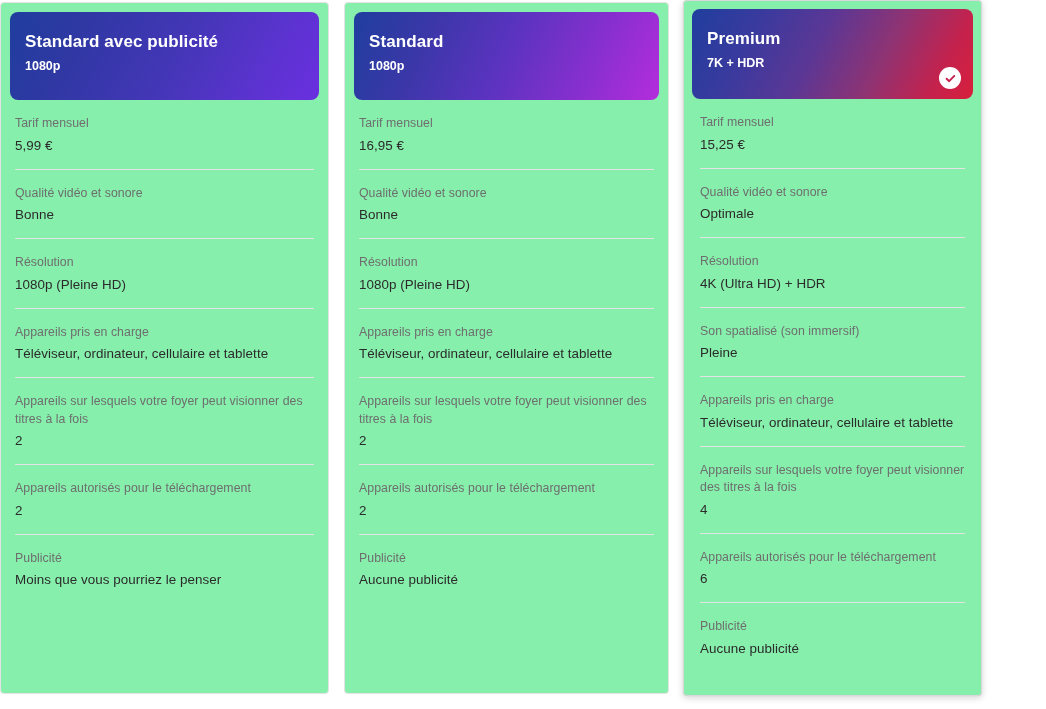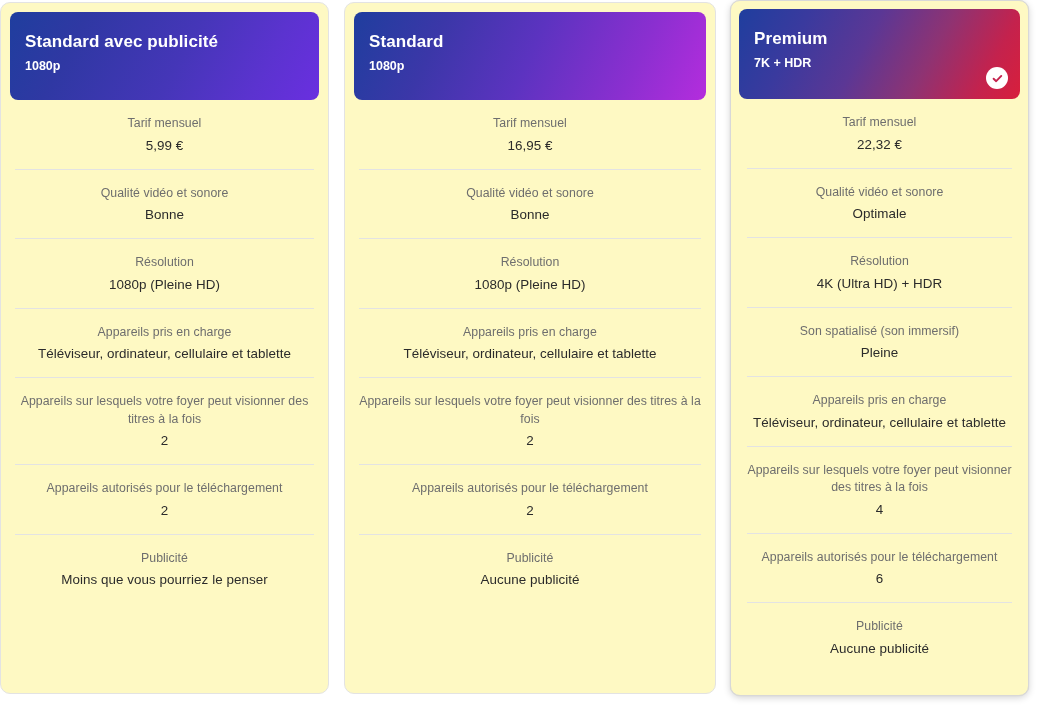--- a/index.html
+++ b/index.html
@@ -19,37 +19,37 @@
     position: absolute;
     left: 0;
     top: 0;
     width: 1046px;
     height: 709px;
     display: flex;
     align-items: flex-start;
   }
 
   .plan-card {
-    background: #fef9c3;
-    border-radius: 10px;
+    background: #86efac;
+    border-radius: 4px;
     box-sizing: border-box;
     position: relative;
   }
 
   
   .plan-card.c0 {
     width: 329px;
     margin-left: 0px;
     margin-top: 2px;
     height: 692px;
     border: 1px solid #e3e3e3;
   }
   
   .plan-card.c1 {
-    width: 372px;
+    width: 325px;
     margin-left: 15px;
     margin-top: 2px;
     height: 692px;
     border: 1px solid #e3e3e3;
   }
   
   .plan-card.c2 {
     width: 299px;
     margin-left: 14px;
     margin-top: 0px;
@@ -109,21 +109,20 @@
   .check-badge svg { display: block; }
 
   .card-body {
     padding: 0 14px;
   }
   .c2 .card-body { padding: 0 16px; }
 
   .feature-row {
     padding: 15px 0 14px 0;
     border-bottom: 1px solid #e3e3e3;
-    text-align: center;
   }
   .feature-row:last-child {
     border-bottom: none;
   }
 
   .feature-label {
     color: #6e6e6e;
     font-size: 12.3px;
     line-height: 17.5px;
     letter-spacing: 0.05px;
@@ -218,21 +217,21 @@
         <div class="plan-sub">7K + HDR</div>
         <div class="check-badge">
           <svg width="13" height="13" viewBox="0 0 13 13" aria-hidden="true">
             <path d="M2.6 6.7 L5.2 9.2 L10.3 3.9" fill="none" stroke="#c4224d" stroke-width="1.9" stroke-linecap="round" stroke-linejoin="round"></path>
           </svg>
         </div>
       </div>
       <div class="card-body">
         <div class="feature-row">
           <div class="feature-label">Tarif mensuel</div>
-          <div class="feature-value">22,32 €</div>
+          <div class="feature-value">15,25 €</div>
         </div>
         <div class="feature-row">
           <div class="feature-label">Qualité vidéo et sonore</div>
           <div class="feature-value">Optimale</div>
         </div>
         <div class="feature-row">
           <div class="feature-label">Résolution</div>
           <div class="feature-value">4K (Ultra HD) + HDR</div>
         </div>
         <div class="feature-row">

